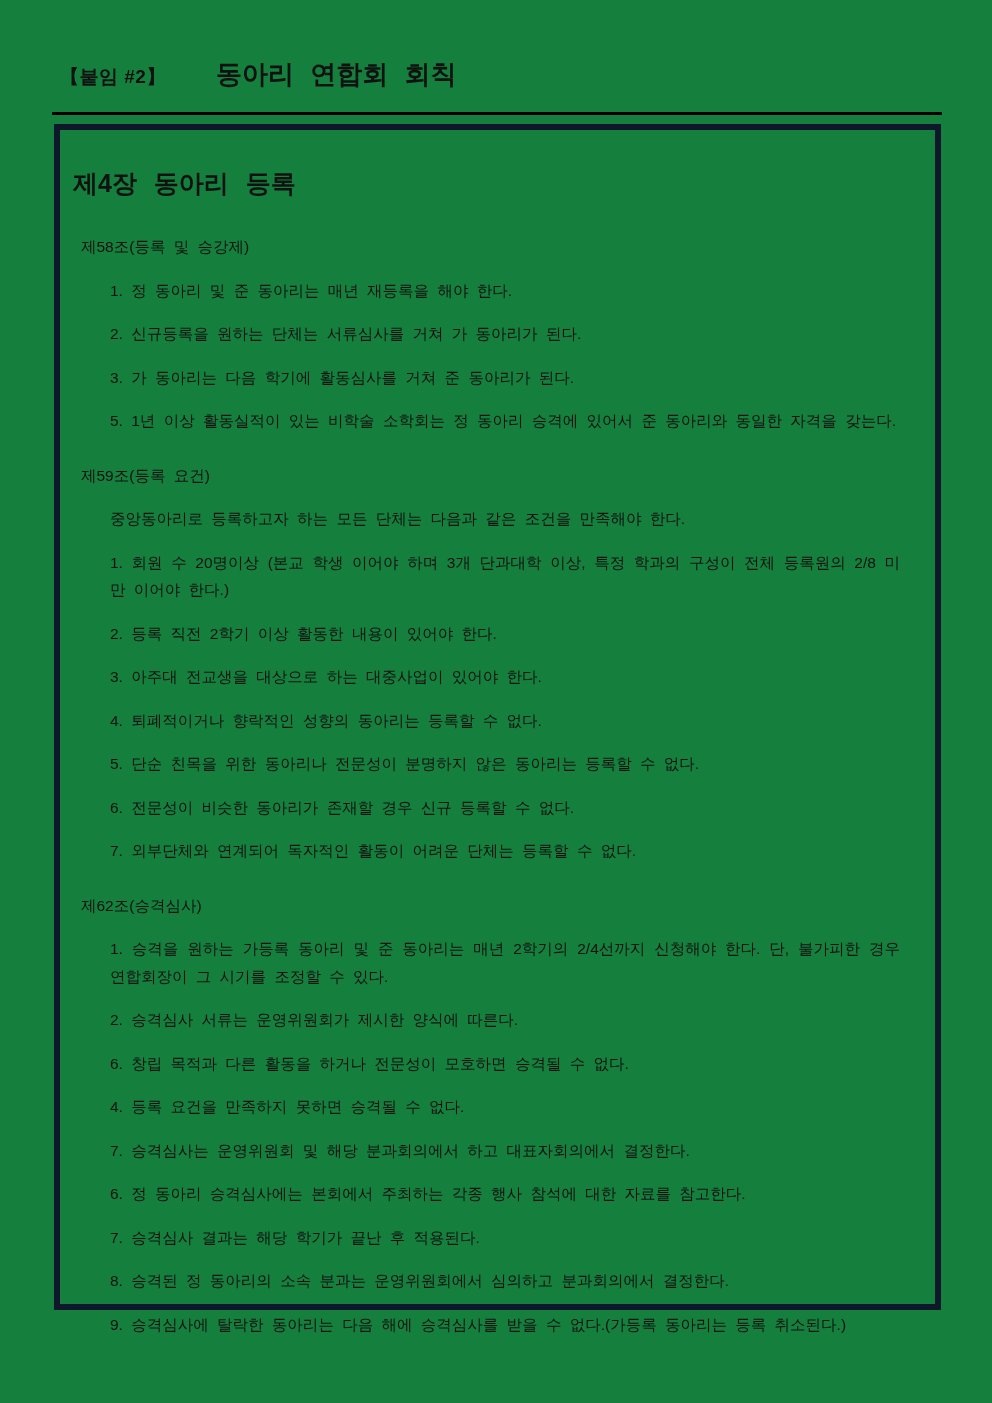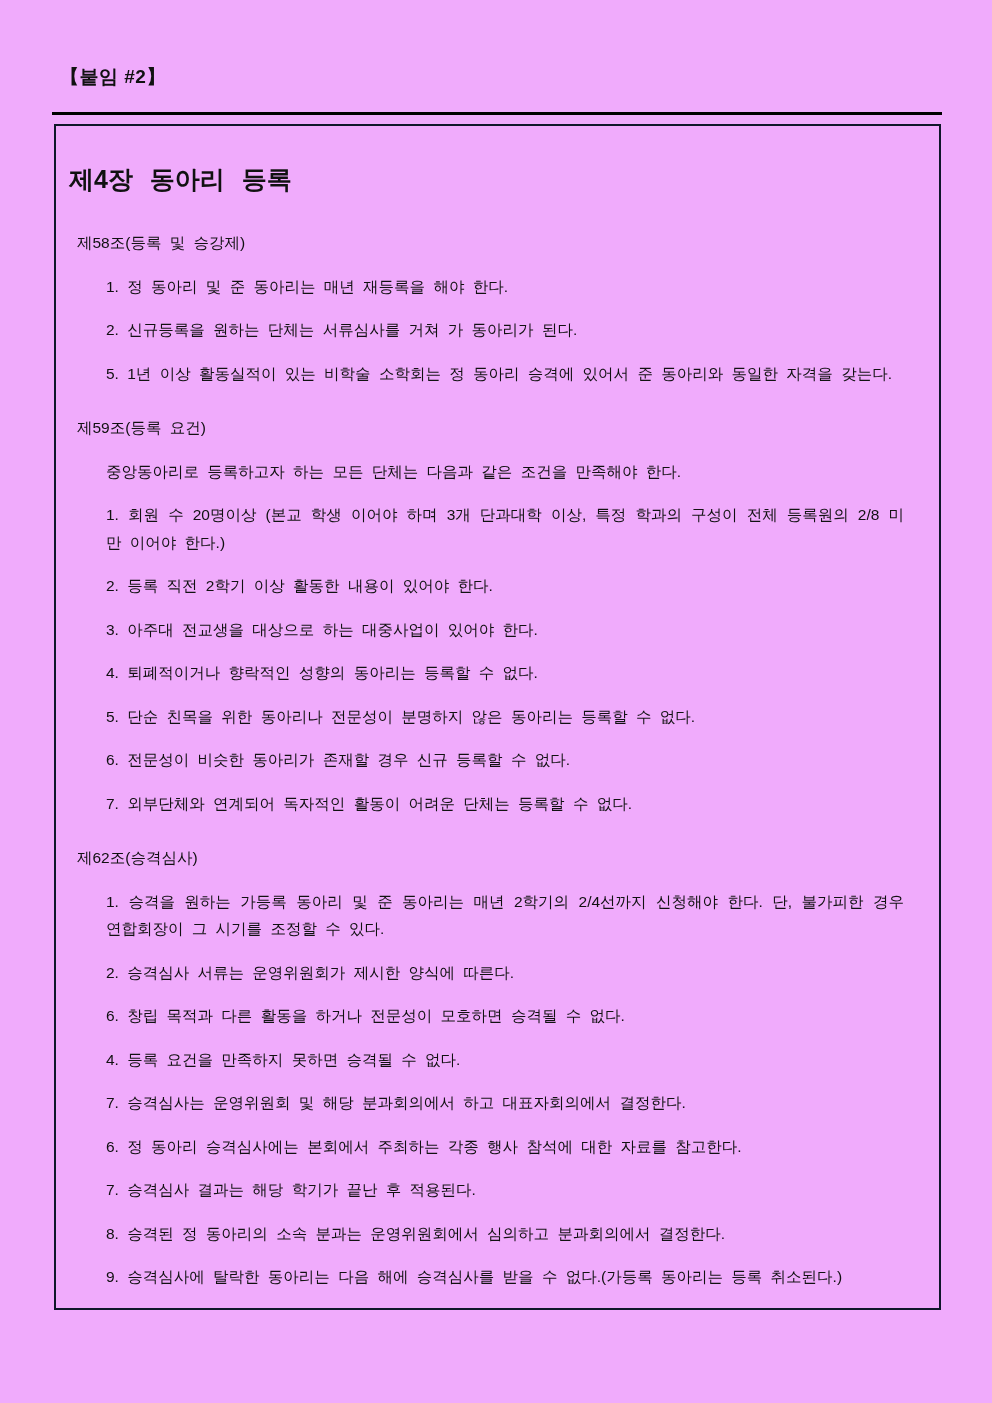--- a/index.html
+++ b/index.html
@@ -6,21 +6,21 @@
     margin: 0;
     padding: 0;
     background: #ffffff;
     color: #111111;
     font-family: "Liberation Sans", "DejaVu Sans", sans-serif;
   }
   .page {
     position: relative;
     width: 992px;
     height: 1403px;
-    background: #f0abfc;
+    background: #15803d;
     overflow: hidden;
   }
   
   .attachment-label {
     position: absolute;
     left: 60px;
     top: 64px;
     font-size: 19px;
     font-weight: 600;
     letter-spacing: 0.5px;
@@ -43,21 +43,21 @@
     height: 3px;
     background: #000000;
   }
   
   .content-box {
     position: absolute;
     left: 54px;
     top: 124px;
     width: 887px;
     height: 1186px;
-    border: 2px solid #0f172a;
+    border: 6px solid #0f172a;
     box-sizing: border-box;
     padding: 36px 19px 0 13px;
   }
   .chapter-title {
     margin: 0 0 33px 0;
     font-size: 25px;
     font-weight: bold;
     line-height: 34px;
     word-spacing: 10px;
   }
@@ -82,32 +82,34 @@
     word-spacing: 4px;
   }
 </style>
 </head>
 <body>
 
 <div class="page">
 
   <span class="attachment-label">【붙임 #2】</span>
 
+  <span class="doc-title">동아리 연합회 회칙</span>
 
   <div class="header-rule"></div>
 
   <div class="content-box">
 
     <h1 class="chapter-title">제4장 동아리 등록</h1>
 
     <div class="article">
       <p class="sec-heading">제58조(등록 및 승강제)</p>
       <div class="sec-body">
         <p>1. 정 동아리 및 준 동아리는 매년 재등록을 해야 한다.</p>
         <p>2. 신규등록을 원하는 단체는 서류심사를 거쳐 가 동아리가 된다.</p>
+        <p>3. 가 동아리는 다음 학기에 활동심사를 거쳐 준 동아리가 된다.</p>
         <p>5. 1년 이상 활동실적이 있는 비학술 소학회는 정 동아리 승격에 있어서 준 동아리와 동일한 자격을 갖는다.</p>
       </div>
     </div>
 
     <div class="article">
       <p class="sec-heading">제59조(등록 요건)</p>
       <div class="sec-body">
         <p>중앙동아리로 등록하고자 하는 모든 단체는 다음과 같은 조건을 만족해야 한다.</p>
         <p>1. 회원 수 20명이상 (본교 학생 이어야 하며 3개 단과대학 이상, 특정 학과의 구성이 전체 등록원의 2/8 미만 이어야 한다.)</p>
         <p>2. 등록 직전 2학기 이상 활동한 내용이 있어야 한다.</p>

